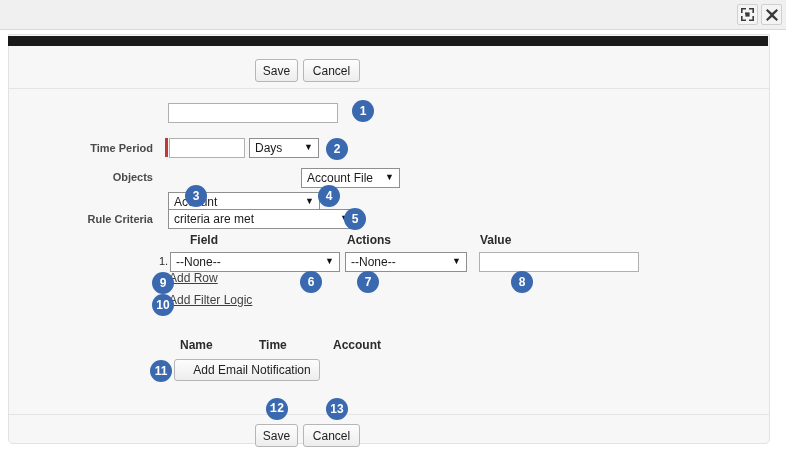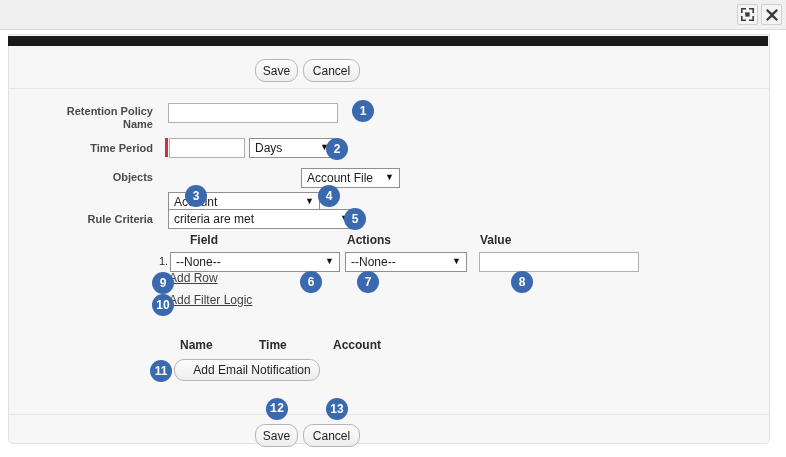--- a/index.html
+++ b/index.html
@@ -73,21 +73,21 @@
     background: #e4e4e4;
   }
   #hr-top    { top: 88px; }
   #hr-bottom { top: 414px; }
 
   
   .btn {
     position: absolute;
     background: linear-gradient(#fdfdfd, #ededed);
     border: 1px solid #b6b6b6;
-    border-radius: 10px;
+    border-radius: 3px;
     font-family: "Liberation Sans", sans-serif;
     font-size: 12px;
     color: #222;
     text-align: center;
     cursor: pointer;
     line-height: 1;
     display: flex; align-items: center; justify-content: center;
     padding: 0 7px;
     white-space: nowrap;
   }
@@ -196,27 +196,26 @@
   </div>
 
   <div id="panel"></div>
   <div id="blackbar"></div>
   <div class="hr" id="hr-top"></div>
   <div class="hr" id="hr-bottom"></div>
 
   <div class="btn" style="left:255px; top:59px; width:43px; height:23px;">Save</div>
   <div class="btn" style="left:303px; top:59px; width:57px; height:23px;">Cancel</div>
 
-  <div class="lbl" style="left:48px; top:105px; width:105px;">Retention Policy Name</div>
   <div class="txt" style="left:168px; top:103px; width:170px;"></div>
 
   <div class="lbl" style="left:48px; top:142px; width:105px;">Time Period</div>
   <div id="req-mark"></div>
   <div class="txt" style="left:169px; top:138px; width:76px;"></div>
-  <div class="sel" style="left:249px; top:138px; width:86px;">
+  <div class="sel" style="left:249px; top:138px; width:70px;">
     <span class="sel-txt">Days</span>
     <span class="sel-arrow">▼</span>
   </div>
 
   <div class="lbl" style="left:48px; top:171px; width:105px;">Objects</div>
   <div class="sel" style="left:168px; top:168px; width:152px;margin-top:24px;">
     <span class="sel-txt">Account</span>
     <span class="sel-arrow">▼</span>
   </div>
   <div class="sel" style="left:301px; top:168px; width:99px;">

